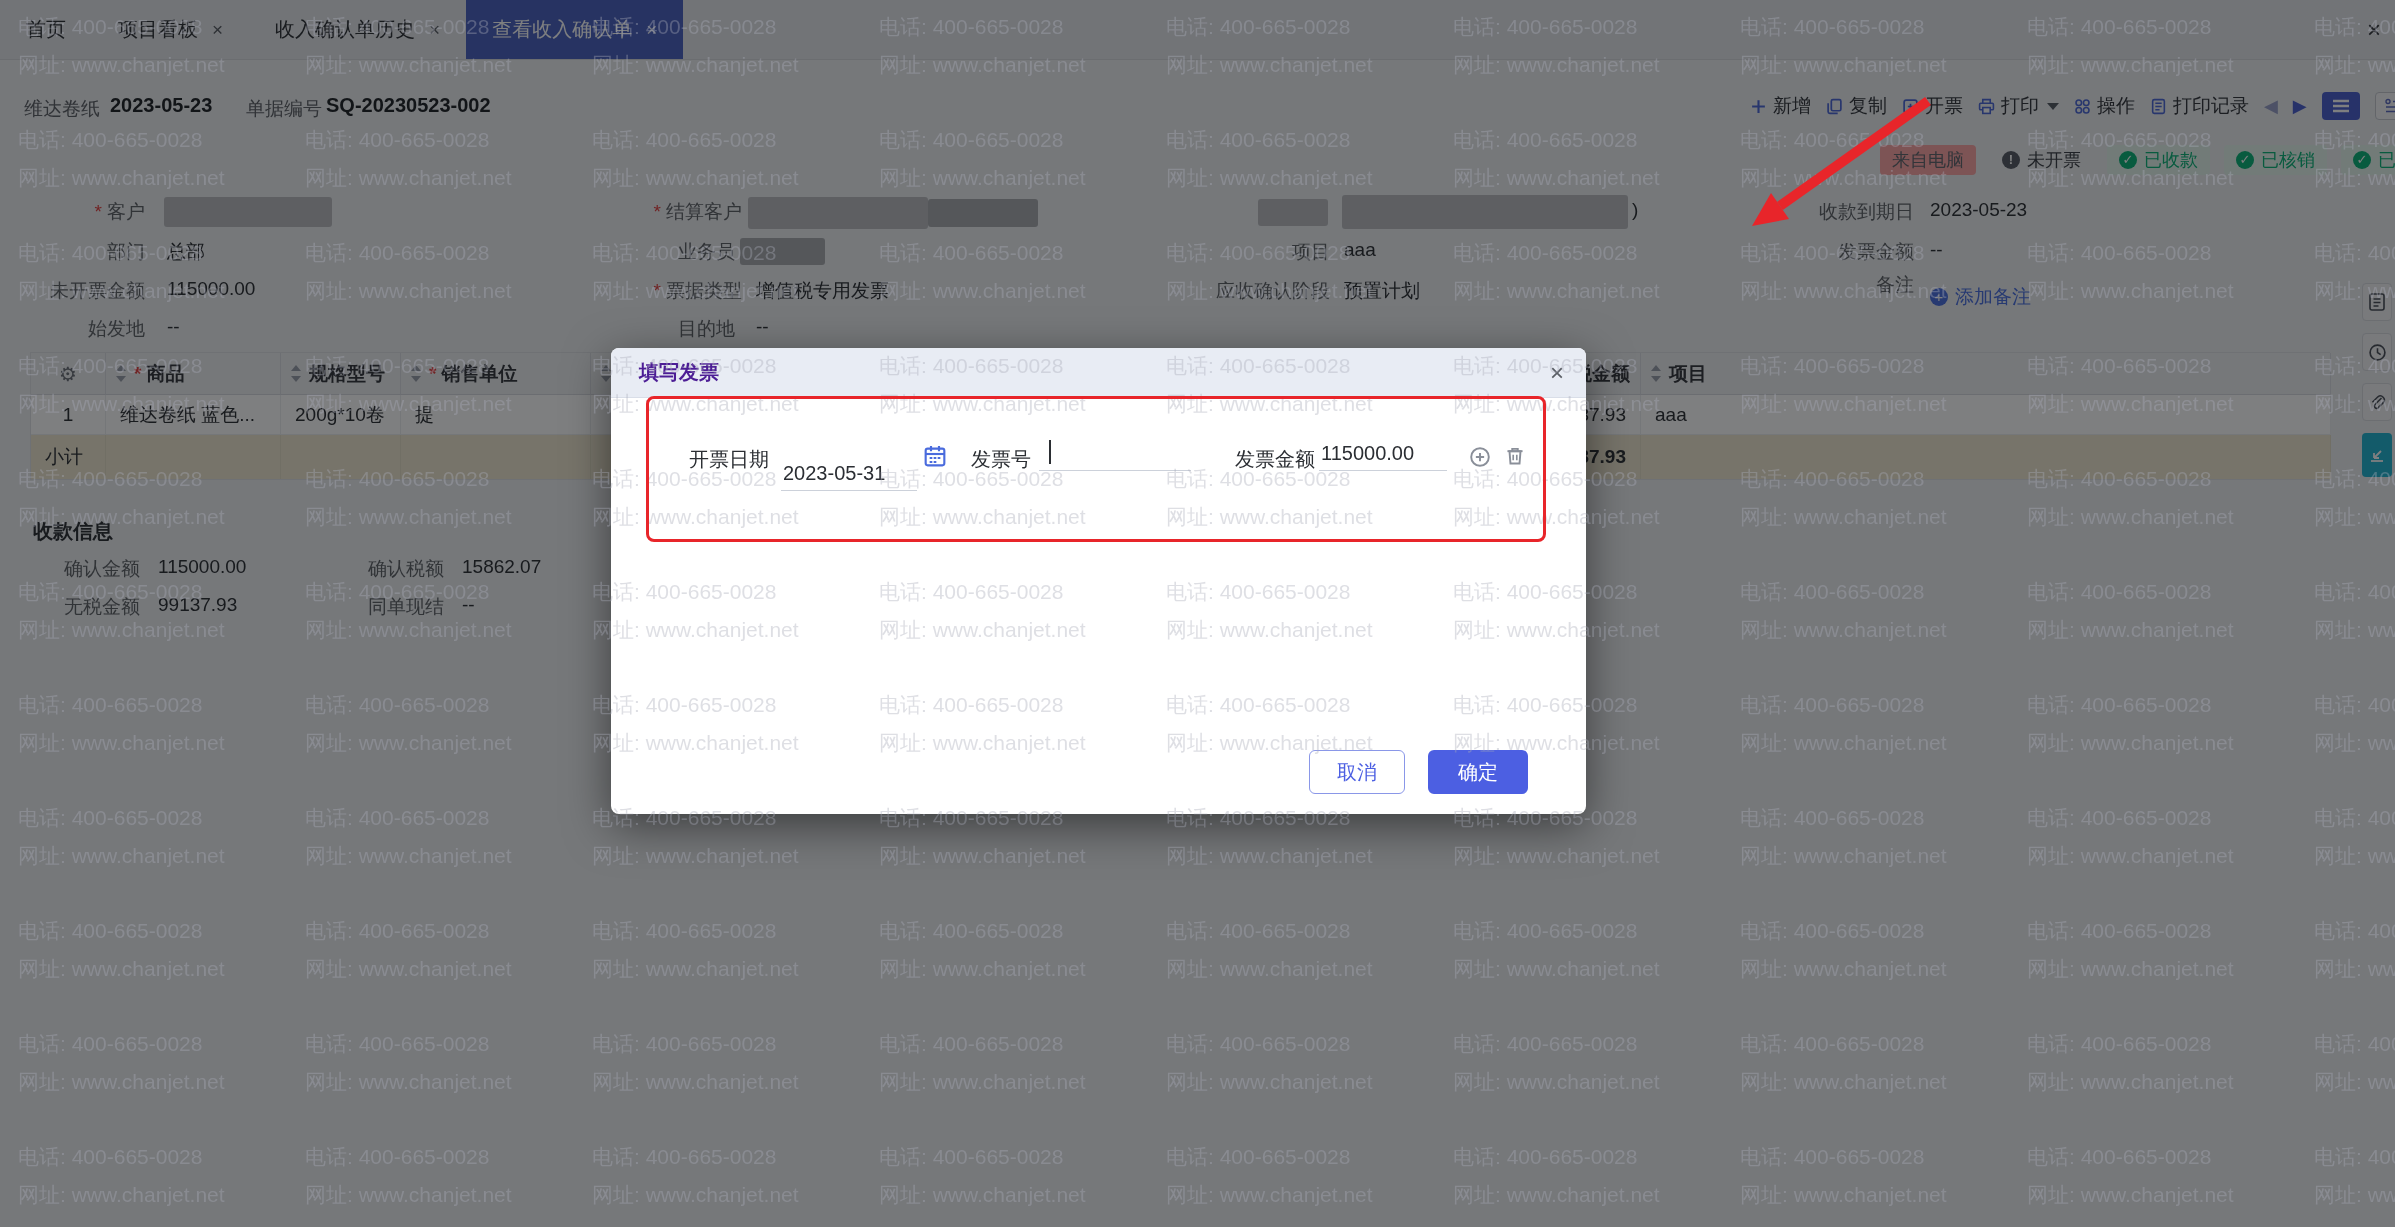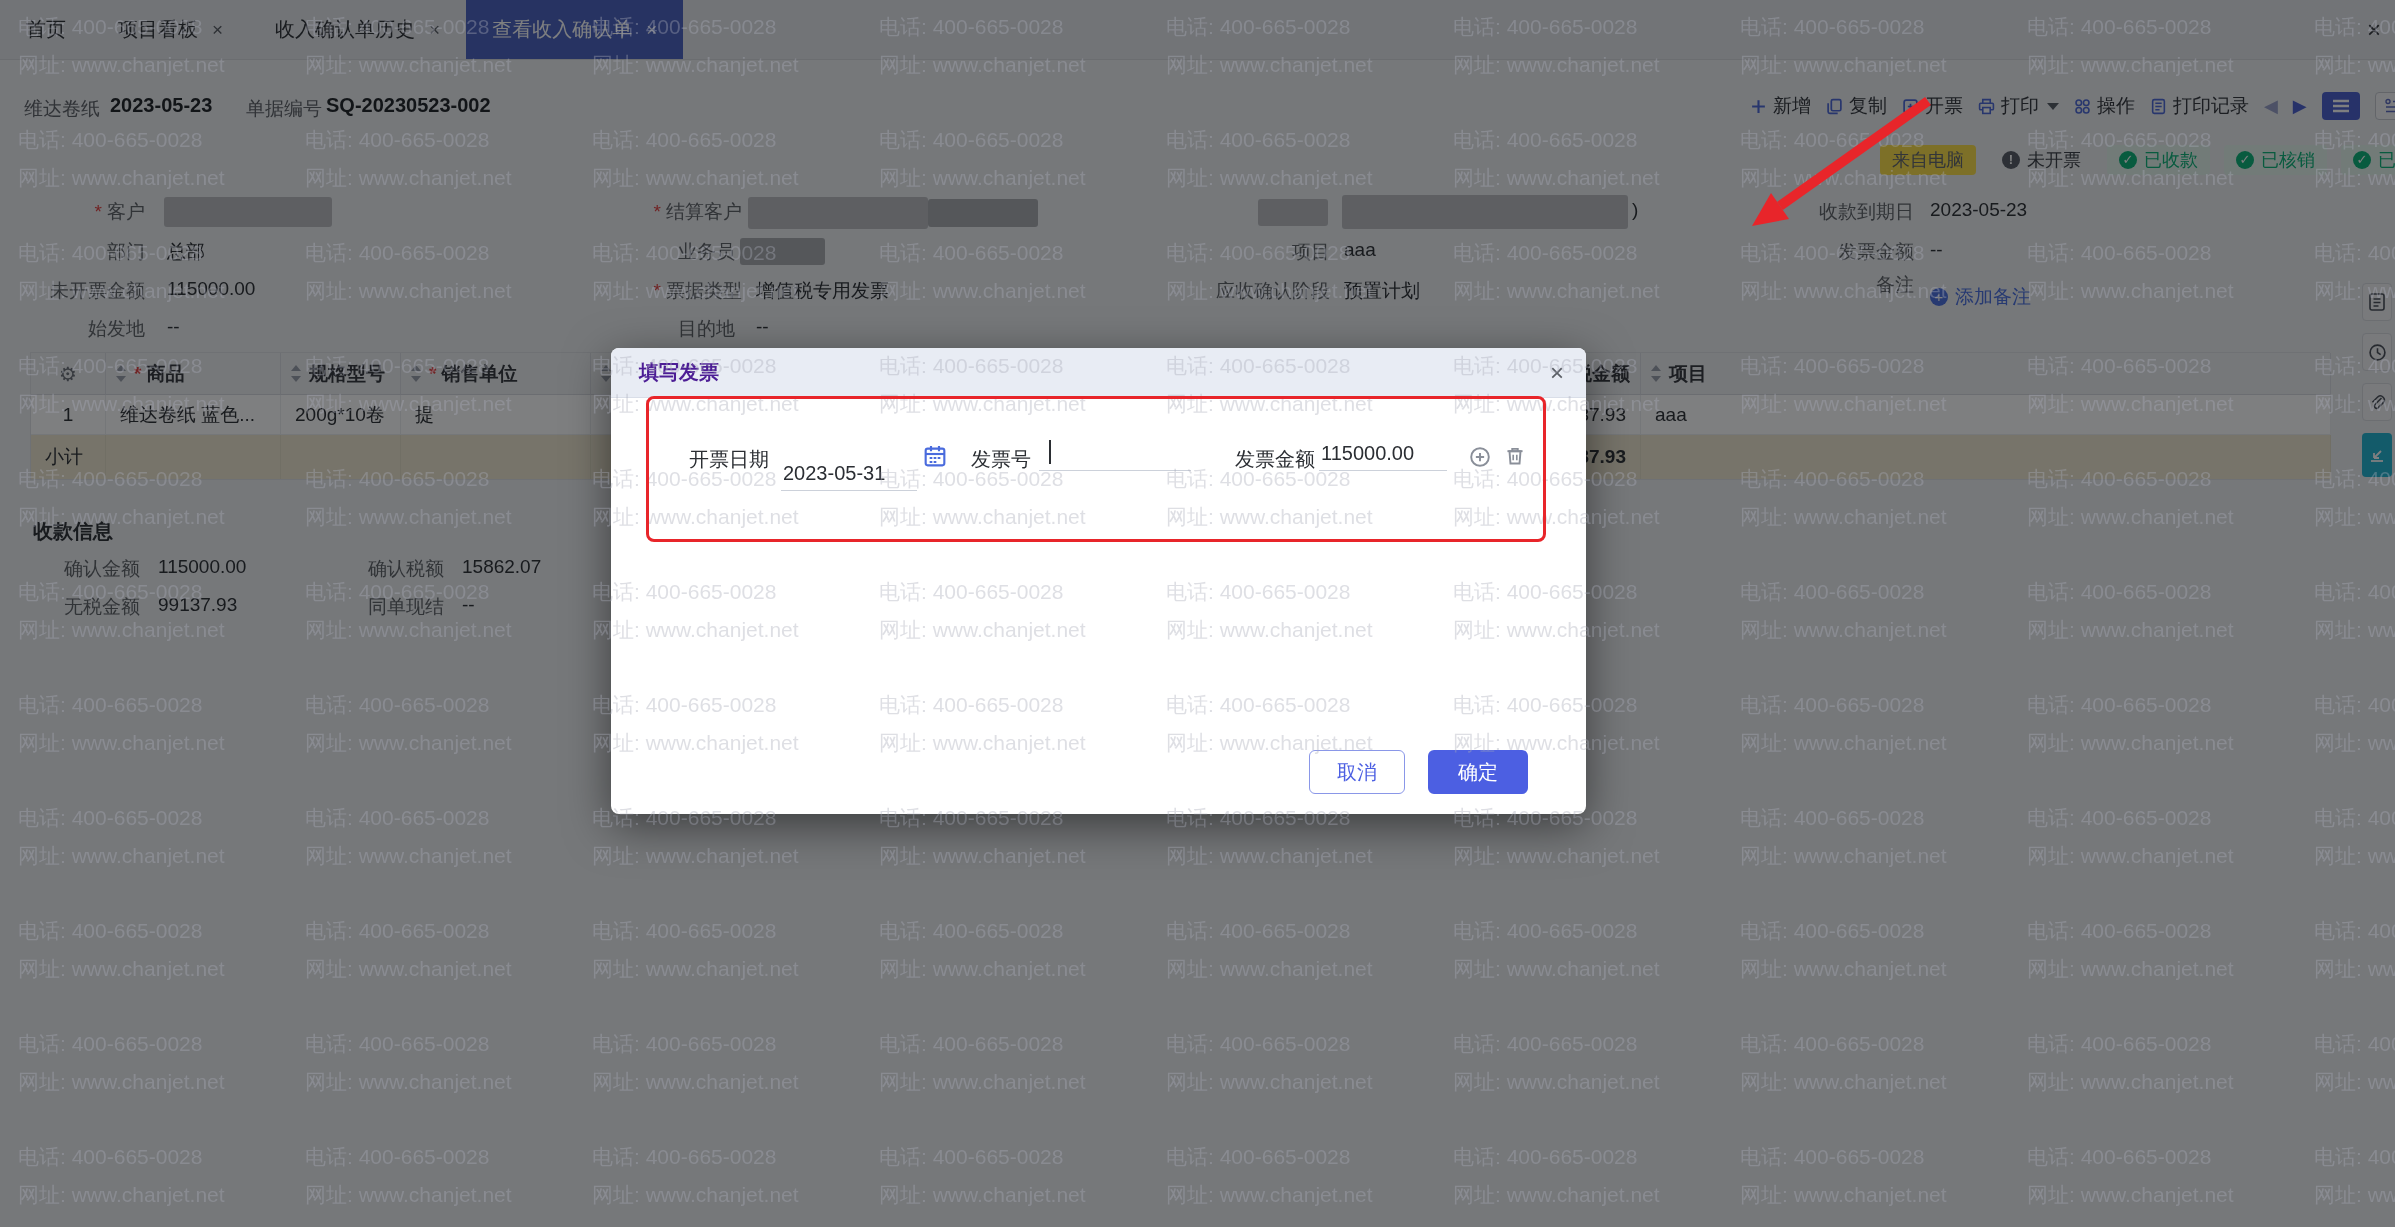--- a/index.html
+++ b/index.html
@@ -26,21 +26,21 @@
   .pager { font-size:18px; cursor:pointer; }
   .pager.prev { color:#98a0c8; }
   .pager.next { color:#4a5fd0; }
   .vtoggle { width:38px; height:28px; border-radius:4px; display:flex; align-items:center; justify-content:center; cursor:pointer; }
   .vtoggle.on { background:#4a5fd0; }
   .vtoggle.off { background:#f6f7f9; border:1px solid #c6c9d0; }
 
   
   .badges { position:absolute; top:145px; left:1880px; display:flex; gap:14px; }
   .badge { height:30px; display:flex; align-items:center; gap:7px; padding:0 12px; border-radius:4px; font-size:18px; white-space:nowrap; }
-  .badge.gray  { background:#fde047; color:#60646c; }
+  .badge.gray  { background:#fca5a5; color:#60646c; }
   .badge.dark  { background:#eef0f2; color:#3a3e45; }
   .badge.green { background:#e6f7ef; color:#0ab377; }
   .ck { display:inline-block; width:18px; height:18px; border-radius:50%; background:#0ab377; color:#fff; font-size:13px; line-height:18px; text-align:center; }
   .warn { display:inline-block; width:18px; height:18px; border-radius:50%; background:#565b64; color:#fff; font-size:13px; line-height:18px; text-align:center; font-weight:bold; }
 
   
   .lbl { position:absolute; font-size:19px; color:#5f6368; text-align:right; white-space:nowrap; }
   .val { position:absolute; font-size:19px; color:#2b2e33; white-space:nowrap; }
   .req { color:#e34040; margin-right:5px; }
   .blob { position:absolute; background:#bcbdc1; border-radius:3px; }

